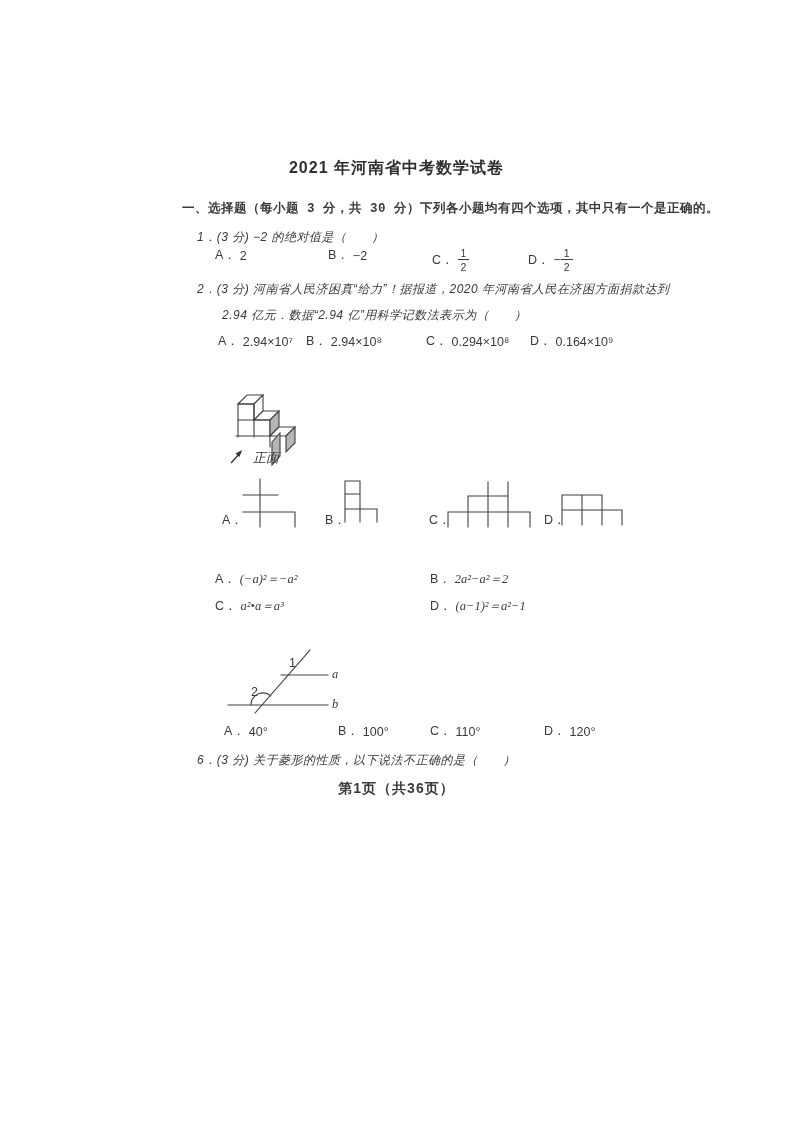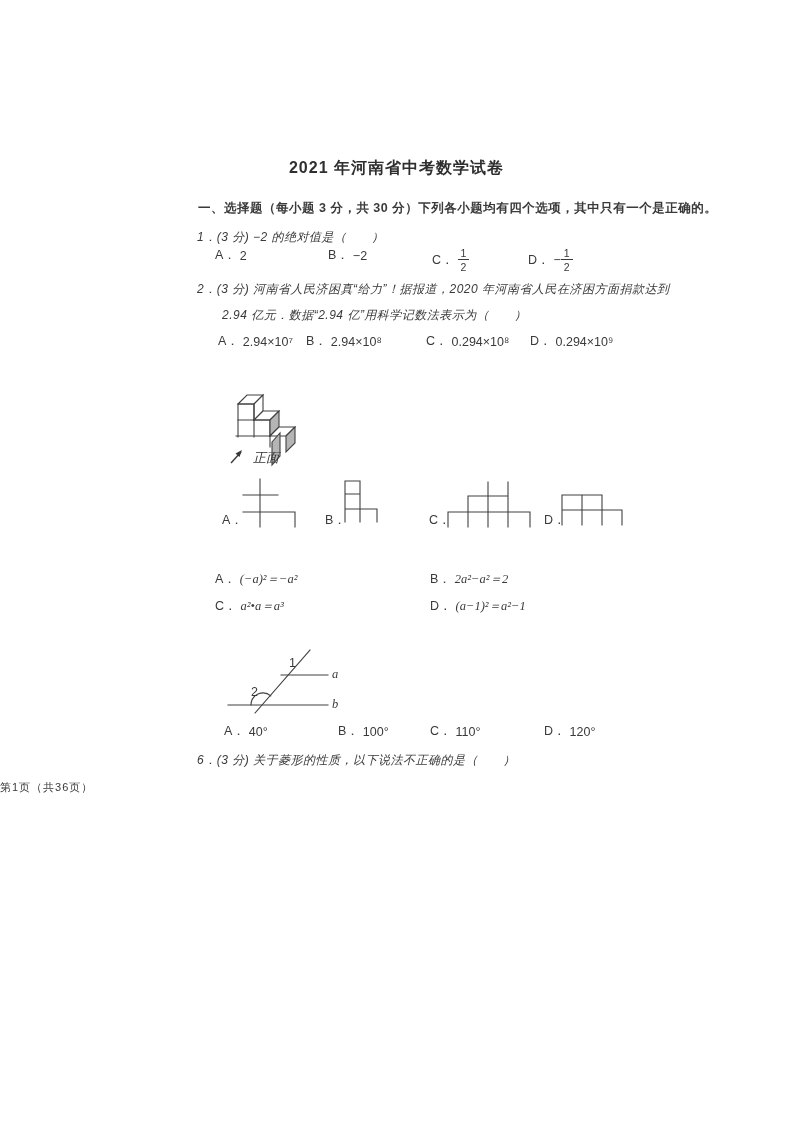--- a/index.html
+++ b/index.html
@@ -18,30 +18,30 @@
   .frac{display:inline-flex; flex-direction:column; align-items:center; font-size:10.5px; line-height:1.15; vertical-align:middle;}
   .frac .num{border-bottom:1px solid #3a3a3a; padding:0 3px 0px;}
   .frac .den{padding-top:1px;}
   .mathvar{font-family:"Liberation Serif","DejaVu Serif",serif; font-style:italic;}
   .figlabel{font-size:12.5px;}
   .caption{font-size:13px; color:#333;}
   svg{display:block; overflow:visible;}
   .stroke{stroke:#414141; stroke-width:1.1; fill:none; stroke-linecap:square;}
   .face-white{fill:#ffffff; stroke:#414141; stroke-width:1.1;}
   .face-gray{fill:#b5b5b5; stroke:#414141; stroke-width:1.1;}
-  .footer{left:0; right:0; font-size:11px; color:#3a3a3a; letter-spacing:1px;}
+  .footer{left:0; right:0; text-align:center; font-size:14px; color:#3a3a3a; letter-spacing:1px;font-weight:bold;}
 </style>
 </head>
 <body>
 
 <div class="page">
 
   <div class="abs title" style="top:158px;">2021 年河南省中考数学试卷</div>
 
-  <div class="abs section" style="left:198px; top:200px;">一、选择题（每小题 3 分，共 30 分）下列各小题均有四个选项，其中只有一个是正确的。</div>
+  <div class="abs section" style="left:182px; top:200px;font-family:Liberation Mono, monospace;">一、选择题（每小题 3 分，共 30 分）下列各小题均有四个选项，其中只有一个是正确的。</div>
 
   <div class="abs stem" style="left:197px; top:229px;">1．(3 分) −2 的绝对值是（　　）</div>
   <div class="abs row" style="top:247px;">
     <span class="opt" style="left:215px;">
         <span class="olabel">A．</span>
         <span>2</span>
       </span>
     <span class="opt" style="left:328px;">
         <span class="olabel">B．</span>
         <span>−2</span>
@@ -73,21 +73,21 @@
     <span class="opt" style="left:306px;">
         <span class="olabel">B．</span>
         <span>2.94×10⁸</span>
       </span>
     <span class="opt" style="left:426px;">
         <span class="olabel">C．</span>
         <span>0.294×10⁸</span>
       </span>
     <span class="opt" style="left:530px;">
         <span class="olabel">D．</span>
-        <span>0.294×10⁹</span>
+        <span>0.164×10⁹</span>
       </span>
   </div>
 
 
   <div class="abs" style="left:224px; top:384px;">
     <svg width="115" height="85" viewBox="0 0 115 85">
       <polygon class="face-white" points="14,20 23,11 39,11 30,20"></polygon>
       <polygon class="face-white" points="30,20 39,11 39,27 30,36"></polygon>
       <path class="stroke" d="M14,20 H30 V36 H14 Z"></path>
       <path class="stroke" d="M14,36 V53 M30,36 V53 M12,52 H46"></path>

